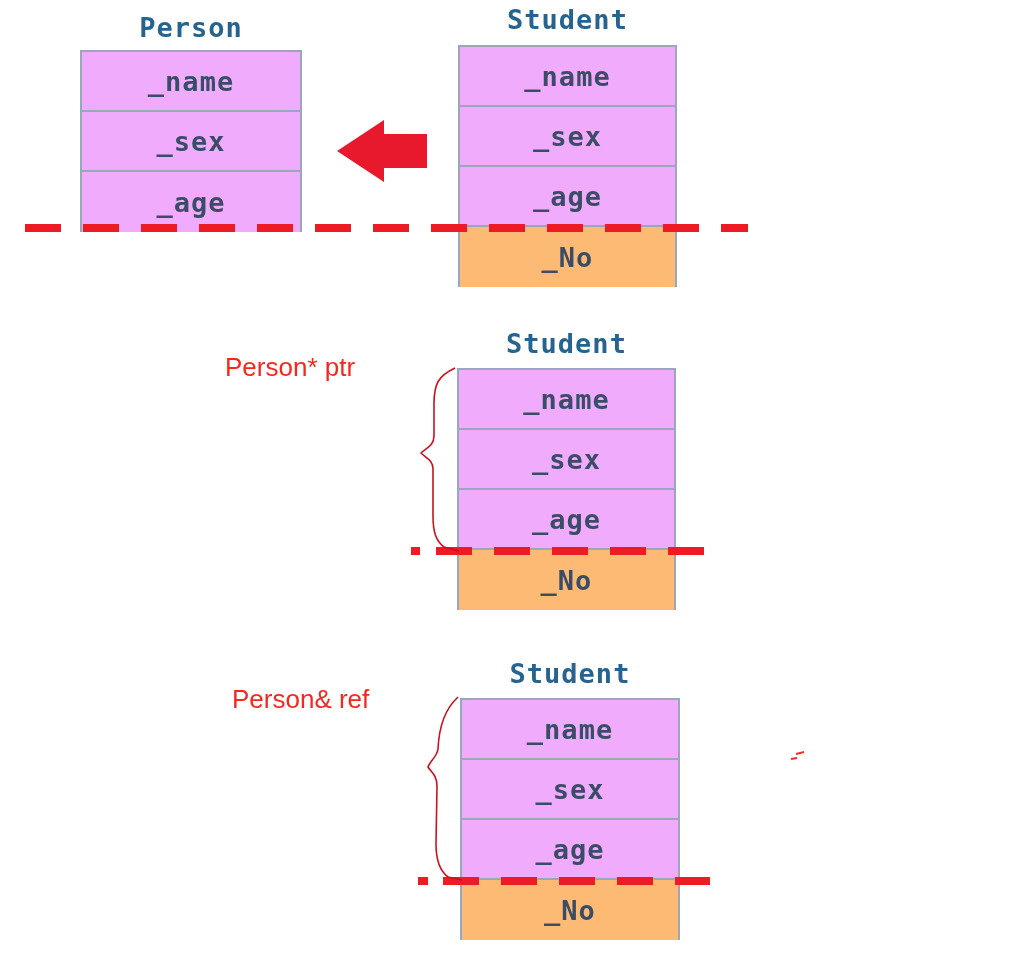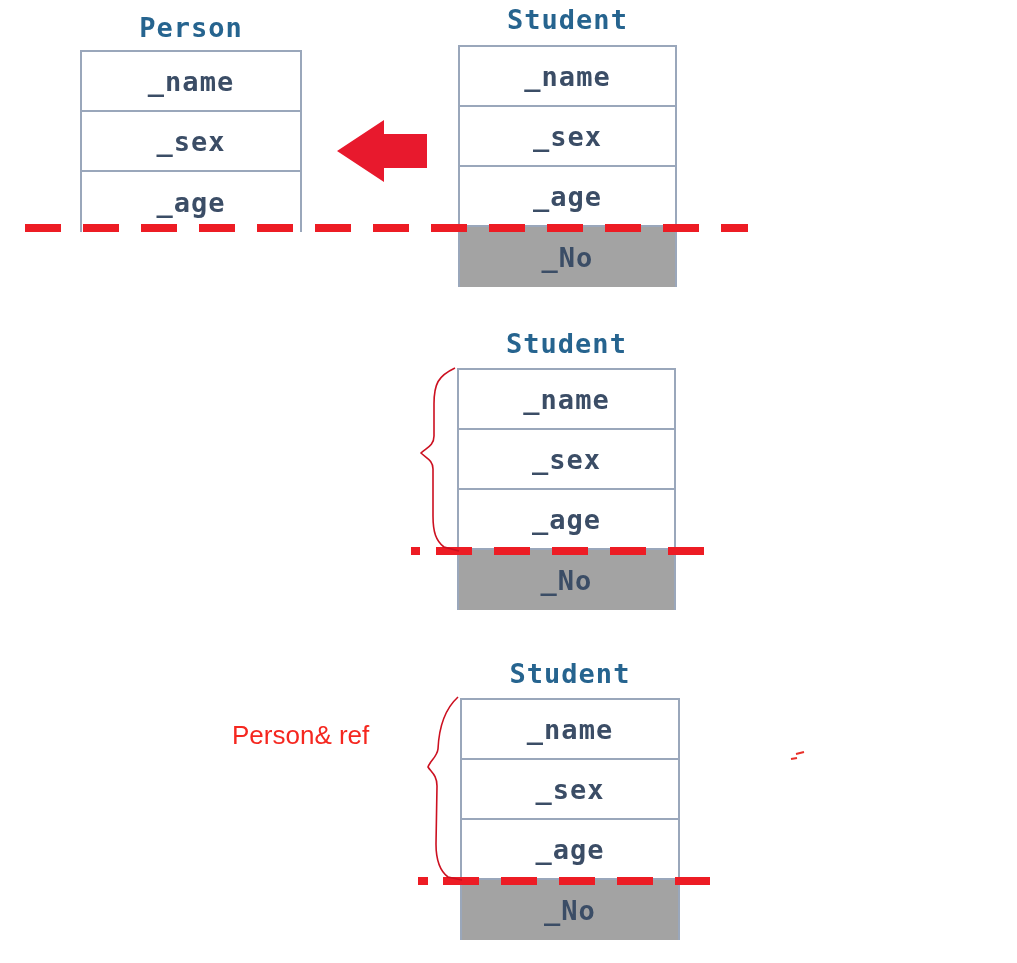--- a/index.html
+++ b/index.html
@@ -10,25 +10,25 @@
   .box-title {
     position:absolute; font-weight:bold; font-size:27px; letter-spacing:1px;
     color:#26648f; text-align:center;
   }
   .membox {
     position:absolute; border:2px solid #9aa7bb; box-sizing:border-box;
     background:#f8dbd0;
   }
   .mrow {
     height:60px; box-sizing:border-box; border-bottom:2px solid #9aa7bb;
-    background:#ffffff; display:flex; align-items:center; justify-content:center;
+    background:#f0abfc; display:flex; align-items:center; justify-content:center;
     font-weight:bold; font-size:27px; color:#3b4d66; letter-spacing:1px;
   }
   .mrow:last-child { border-bottom:none; }
-  .mrow.extra { background:#a3a3a3; }
+  .mrow.extra { background:#fdba74; }
   .dashline {
     position:absolute; height:8px; z-index:5;
     background:repeating-linear-gradient(90deg,#ed1c24 0 36px, rgba(0,0,0,0) 36px 58px);
   }
   .dashbit { position:absolute; height:8px; background:#ed1c24; z-index:5; }
   .redlabel {
     position:absolute; font-family:"Liberation Sans", sans-serif;
     font-size:26px; color:#f5271f; white-space:nowrap;
   }
   .overlay { position:absolute; z-index:6; }
@@ -54,38 +54,39 @@
     <div class="mrow">_age</div>
     <div class="mrow extra">_No</div>
   </div>
 
   <svg class="overlay" style="left:337px; top:120px;" width="90" height="63" viewBox="0 0 90 63">
     <polygon points="0,31 47,0 47,14 90,14 90,48 47,48 47,62" fill="#e8192d"></polygon>
   </svg>
 
   <div class="dashline" style="left:25px; top:224px; width:723px;"></div>
 
+  <div class="redlabel" style="left:225px; top:352px;">Person* ptr</div>
 
   <div class="box-title" style="left:457px; top:328px; width:219px;">Student</div>
 
   <div class="membox" style="left:457px; top:368px; width:219px; height:242px;">
     <div class="mrow">_name</div>
     <div class="mrow">_sex</div>
     <div class="mrow">_age</div>
     <div class="mrow extra">_No</div>
   </div>
 
   <svg class="overlay" style="left:398px; top:364px;" width="64" height="192" viewBox="0 0 64 192">
     <path d="M57,4 C40,12 36,20 36,40 L36,72 C36,82 28,84 23,89 C28,94 35,96 35,105 L35,152 C35,168 38,177 46,183 L61,187" fill="none" stroke="#cc1020" stroke-width="1.6"></path>
   </svg>
 
   <div class="dashbit" style="left:411px; top:547px; width:9px;"></div>
   <div class="dashline" style="left:436px; top:547px; width:270px;"></div>
 
-  <div class="redlabel" style="left:232px; top:720px;">Person&amp; ref</div>
+  <div class="redlabel" style="left:232px; top:684px;">Person&amp; ref</div>
 
   <div class="box-title" style="left:460px; top:658px; width:220px;">Student</div>
 
   <div class="membox" style="left:460px; top:698px; width:220px; height:242px;">
     <div class="mrow">_name</div>
     <div class="mrow">_sex</div>
     <div class="mrow">_age</div>
     <div class="mrow extra">_No</div>
   </div>
 

